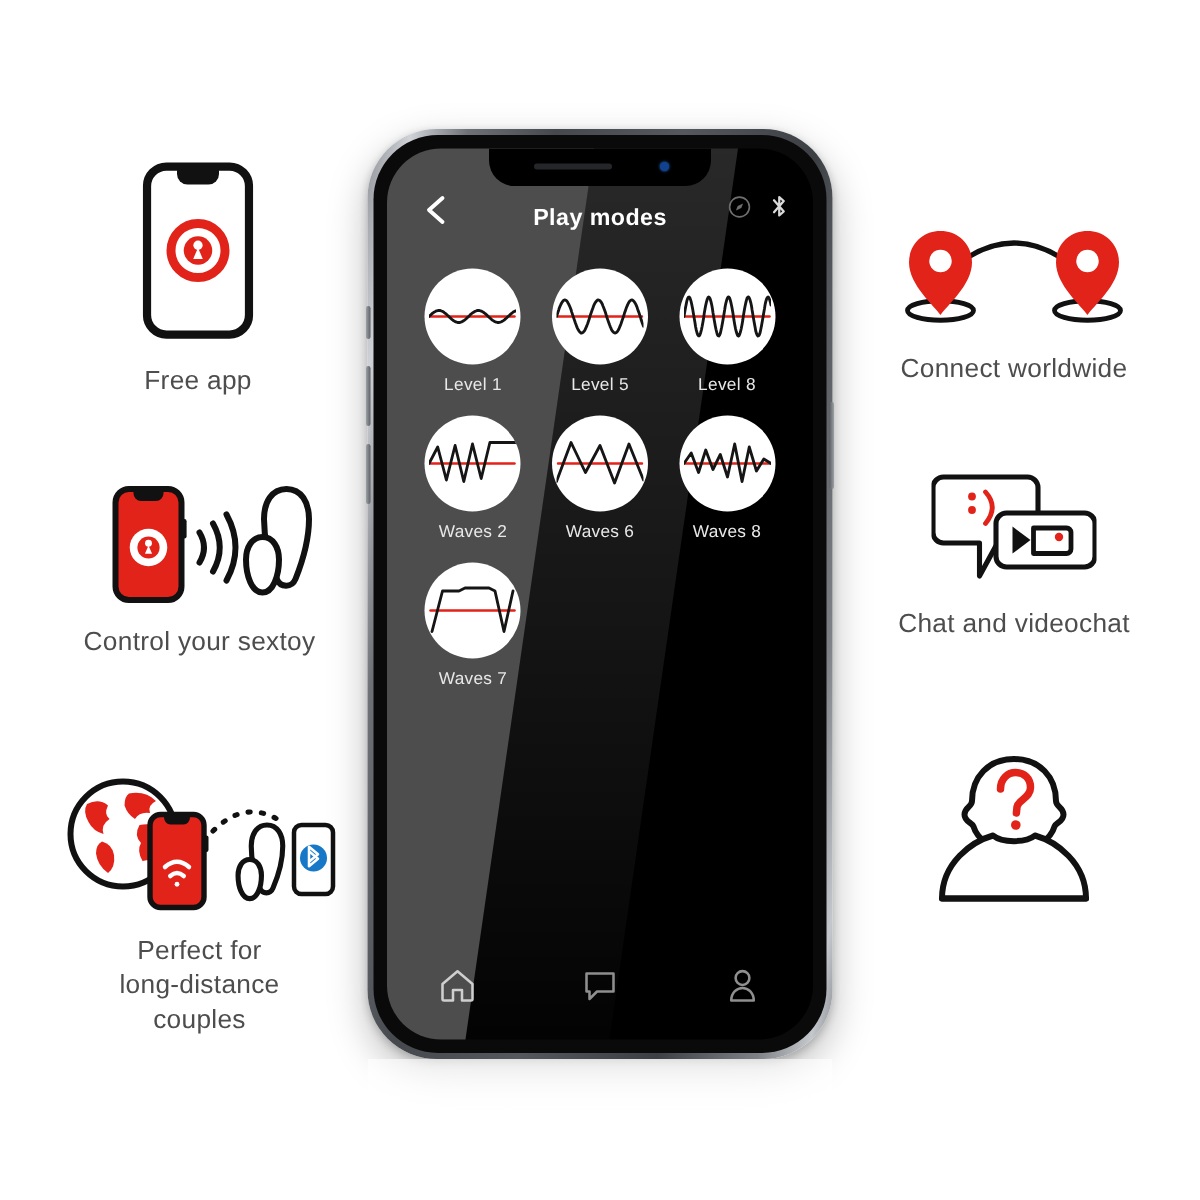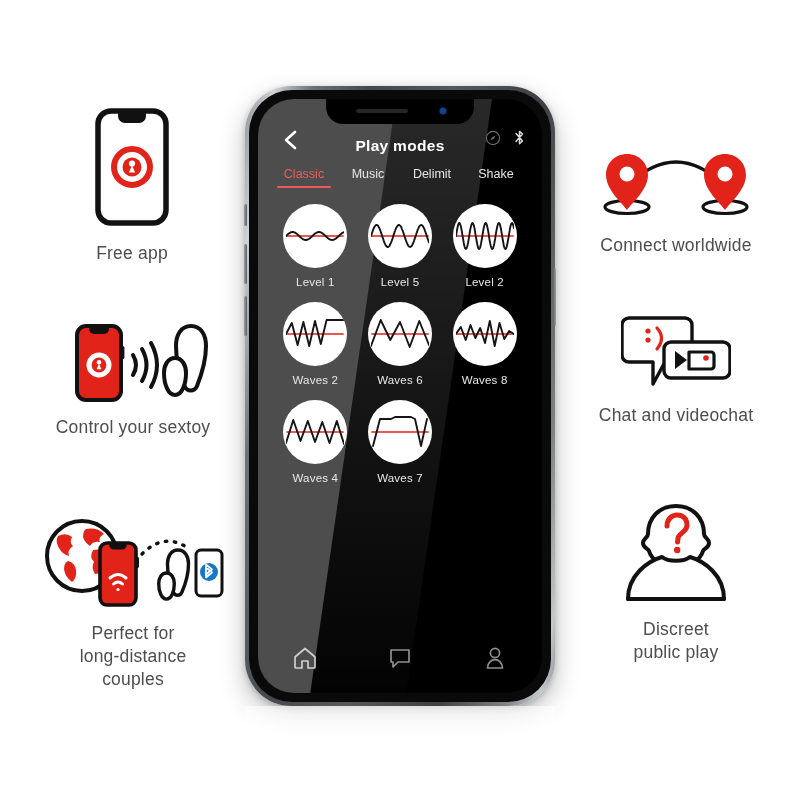--- a/index.html
+++ b/index.html
@@ -231,22 +231,20 @@
   <div class="feature f-discreet">
     <div class="art">
       <svg width="120" height="104" viewBox="0 0 120 104">
         <path d="M60 6 c-17 0 -28 12 -28 28 c0 4 -5 4 -5 9 c0 5 5 5 6 8 c2 7 12 17 27 17 c15 0 25 -10 27 -17 c1 -3 6 -3 6 -8 c0 -5 -5 -5 -5 -9 c0 -16 -11 -28 -28 -28 z" fill="#fff" stroke="#111" stroke-width="4" stroke-linejoin="round"></path>
         <path d="M12 99 c0 -24 20 -38 34 -42 c6 5 22 5 28 0 c14 4 34 18 34 42 z" fill="#fff" stroke="#111" stroke-width="4" stroke-linejoin="round"></path>
         <path d="M12 99 h96" stroke="#111" stroke-width="4" stroke-linecap="round"></path>
         <path d="M51 26 c0 -7 5 -11 10 -11 c6 0 10 4 10 10 c0 7 -8 8 -9 13 l-.4 4" fill="none" stroke="#e2231a" stroke-width="5" stroke-linecap="round" stroke-linejoin="round"></path>
         <circle cx="61.2" cy="50" r="3.2" fill="#e2231a"></circle>
       </svg>
     </div>
-    <div class="cap">Discreet
-public play</div>
   </div>
 
   <div id="phone-wrap">
     <div class="phone-frame">
       <div class="btn-side btn-mute"></div>
       <div class="btn-side btn-volup"></div>
       <div class="btn-side btn-voldn"></div>
       <div class="btn-side btn-power"></div>
 
       <div class="phone-inner">
@@ -275,26 +273,20 @@
                 </svg>
               </span>
               <span>
                 <svg width="13" height="17" viewBox="0 0 13 17">
                   <path d="M3 4.5 L9.5 12 L6.5 14.6 V2.4 L9.5 5 L3 12.5" fill="none" stroke="#d9d9d9" stroke-width="1.5" stroke-linecap="round" stroke-linejoin="round"></path>
                 </svg>
               </span>
             </span>
           </div>
 
-          <div class="tabs" id="tabs">
-              <div class="tab active">Classic</div>
-              <div class="tab">Music</div>
-              <div class="tab">Delimit</div>
-              <div class="tab">Shake</div>
-            </div>
 
           <div class="modes" id="modes">
               <div class="mode">
                 <div class="disc">
                   <svg width="58" height="40" viewBox="0 0 58 40">
                     <line x1="1" y1="20" x2="57" y2="20" stroke="#e2231a" stroke-width="1.7" stroke-linecap="round"></line>
                     <polyline points="0.0,20.0 0.5,19.5 1.0,19.1 1.5,18.6 1.9,18.2 2.4,17.8 2.9,17.5 3.4,17.1 3.9,16.8 4.3,16.6 4.8,16.3 5.3,16.2 5.8,16.1 6.3,16.0 6.8,16.0 7.3,16.0 7.7,16.1 8.2,16.3 8.7,16.5 9.2,16.7 9.7,17.0 10.1,17.4 10.6,17.7 11.1,18.1 11.6,18.5 12.1,19.0 12.6,19.4 13.1,19.9 13.5,20.3 14.0,20.8 14.5,21.2 15.0,21.7 15.5,22.1 16.0,22.5 16.4,22.8 16.9,23.1 17.4,23.4 17.9,23.6 18.4,23.8 18.9,23.9 19.3,24.0 19.8,24.0 20.3,24.0 20.8,23.9 21.3,23.7 21.8,23.6 22.2,23.3 22.7,23.1 23.2,22.7 23.7,22.4 24.2,22.0 24.6,21.6 25.1,21.2 25.6,20.7 26.1,20.3 26.6,19.8 27.1,19.3 27.5,18.9 28.0,18.4 28.5,18.0 29.0,17.6 29.5,17.3 30.0,17.0 30.5,16.7 30.9,16.5 31.4,16.3 31.9,16.1 32.4,16.0 32.9,16.0 33.3,16.0 33.8,16.1 34.3,16.2 34.8,16.4 35.3,16.6 35.8,16.9 36.3,17.2 36.7,17.5 37.2,17.9 37.7,18.3 38.2,18.7 38.7,19.2 39.2,19.6 39.6,20.1 40.1,20.5 40.6,21.0 41.1,21.4 41.6,21.9 42.0,22.2 42.5,22.6 43.0,22.9 43.5,23.2 44.0,23.5 44.5,23.7 45.0,23.8 45.4,23.9 45.9,24.0 46.4,24.0 46.9,23.9 47.4,23.8 47.8,23.7 48.3,23.5 48.8,23.2 49.3,22.9 49.8,22.6 50.3,22.2 50.8,21.8 51.2,21.4 51.7,21.0 52.2,20.5 52.7,20.0 53.2,19.6 53.7,19.1 54.1,18.7 54.6,18.3 55.1,17.9 55.6,17.5 56.1,17.1 56.5,16.8 57.0,16.6 57.5,16.4 58.0,16.2" fill="none" stroke="#151515" stroke-width="1.9" stroke-linejoin="round" stroke-linecap="round"></polyline>
                   </svg>
                 </div>
                 <div class="mode-label">Level 1</div>
@@ -308,21 +300,21 @@
                 </div>
                 <div class="mode-label">Level 5</div>
               </div>
               <div class="mode">
                 <div class="disc">
                   <svg width="58" height="40" viewBox="0 0 58 40">
                     <line x1="1" y1="20" x2="57" y2="20" stroke="#e2231a" stroke-width="1.7" stroke-linecap="round"></line>
                     <polyline points="0.0,20.0 0.5,17.0 1.0,14.2 1.5,11.7 1.9,9.6 2.4,8.1 2.9,7.2 3.4,7.0 3.9,7.5 4.3,8.6 4.8,10.3 5.3,12.6 5.8,15.2 6.3,18.1 6.8,21.1 7.3,24.0 7.7,26.7 8.2,29.1 8.7,31.0 9.2,32.3 9.7,32.9 10.1,32.9 10.6,32.2 11.1,30.8 11.6,28.9 12.1,26.5 12.6,23.8 13.1,20.8 13.5,17.8 14.0,15.0 14.5,12.4 15.0,10.2 15.5,8.5 16.0,7.4 16.4,7.0 16.9,7.3 17.4,8.2 17.9,9.8 18.4,11.9 18.9,14.5 19.3,17.3 19.8,20.3 20.3,23.2 20.8,26.0 21.3,28.5 21.8,30.5 22.2,32.0 22.7,32.8 23.2,33.0 23.7,32.4 24.2,31.3 24.6,29.5 25.1,27.2 25.6,24.5 26.1,21.6 26.6,18.6 27.1,15.7 27.5,13.0 28.0,10.7 28.5,8.9 29.0,7.6 29.5,7.0 30.0,7.1 30.5,7.9 30.9,9.3 31.4,11.3 31.9,13.7 32.4,16.5 32.9,19.5 33.3,22.4 33.8,25.3 34.3,27.9 34.8,30.0 35.3,31.6 35.8,32.7 36.3,33.0 36.7,32.7 37.2,31.6 37.7,30.0 38.2,27.9 38.7,25.3 39.2,22.4 39.6,19.5 40.1,16.5 40.6,13.7 41.1,11.3 41.6,9.3 42.0,7.9 42.5,7.1 43.0,7.0 43.5,7.6 44.0,8.9 44.5,10.7 45.0,13.0 45.4,15.7 45.9,18.6 46.4,21.6 46.9,24.5 47.4,27.2 47.8,29.5 48.3,31.3 48.8,32.4 49.3,33.0 49.8,32.8 50.3,32.0 50.8,30.5 51.2,28.5 51.7,26.0 52.2,23.2 52.7,20.3 53.2,17.3 53.7,14.5 54.1,11.9 54.6,9.8 55.1,8.2 55.6,7.3 56.1,7.0 56.5,7.4 57.0,8.5 57.5,10.2 58.0,12.4" fill="none" stroke="#151515" stroke-width="1.9" stroke-linejoin="round" stroke-linecap="round"></polyline>
                   </svg>
                 </div>
-                <div class="mode-label">Level 2</div>
+                <div class="mode-label">Level 8</div>
               </div>
               <div class="mode">
                 <div class="disc">
                   <svg width="58" height="40" viewBox="0 0 58 40">
                     <line x1="1" y1="20" x2="57" y2="20" stroke="#e2231a" stroke-width="1.7" stroke-linecap="round"></line>
                     <polyline points="0.0,20.0 5.8,9.0 11.6,31.0 17.4,8.0 23.2,32.0 29.0,7.0 34.8,30.0 40.6,6.0 46.4,6.0 52.2,6.0 58.0,6.0" fill="none" stroke="#151515" stroke-width="1.9" stroke-linejoin="round" stroke-linecap="round"></polyline>
                   </svg>
                 </div>
                 <div class="mode-label">Waves 2</div>
               </div>
@@ -336,29 +328,20 @@
                 <div class="mode-label">Waves 6</div>
               </div>
               <div class="mode">
                 <div class="disc">
                   <svg width="58" height="40" viewBox="0 0 58 40">
                     <line x1="1" y1="20" x2="57" y2="20" stroke="#e2231a" stroke-width="1.7" stroke-linecap="round"></line>
                     <polyline points="0.0,20.0 4.8,13.0 9.7,26.0 14.5,11.0 19.3,24.0 24.2,14.0 29.0,29.0 33.8,7.0 38.7,32.0 43.5,9.0 48.3,25.0 53.2,17.0 58.0,20.0" fill="none" stroke="#151515" stroke-width="1.9" stroke-linejoin="round" stroke-linecap="round"></polyline>
                   </svg>
                 </div>
                 <div class="mode-label">Waves 8</div>
-              </div>
-              <div class="mode">
-                <div class="disc">
-                  <svg width="58" height="40" viewBox="0 0 58 40">
-                    <line x1="1" y1="20" x2="57" y2="20" stroke="#e2231a" stroke-width="1.7" stroke-linecap="round"></line>
-                    <polyline points="0.0,31.0 7.3,8.0 14.5,29.0 21.8,9.0 29.0,30.0 36.3,10.0 43.5,31.0 50.8,9.0 58.0,32.0" fill="none" stroke="#151515" stroke-width="1.9" stroke-linejoin="round" stroke-linecap="round"></polyline>
-                  </svg>
-                </div>
-                <div class="mode-label">Waves 4</div>
               </div>
               <div class="mode">
                 <div class="disc">
                   <svg width="58" height="40" viewBox="0 0 58 40">
                     <line x1="1" y1="20" x2="57" y2="20" stroke="#e2231a" stroke-width="1.7" stroke-linecap="round"></line>
                     <polyline points="2.0,34.0 9.0,7.0 20.0,7.0 24.0,5.0 40.0,5.0 44.0,7.0 50.0,34.0 56.0,7.0" fill="none" stroke="#151515" stroke-width="1.9" stroke-linejoin="round" stroke-linecap="round"></polyline>
                   </svg>
                 </div>
                 <div class="mode-label">Waves 7</div>
               </div>

